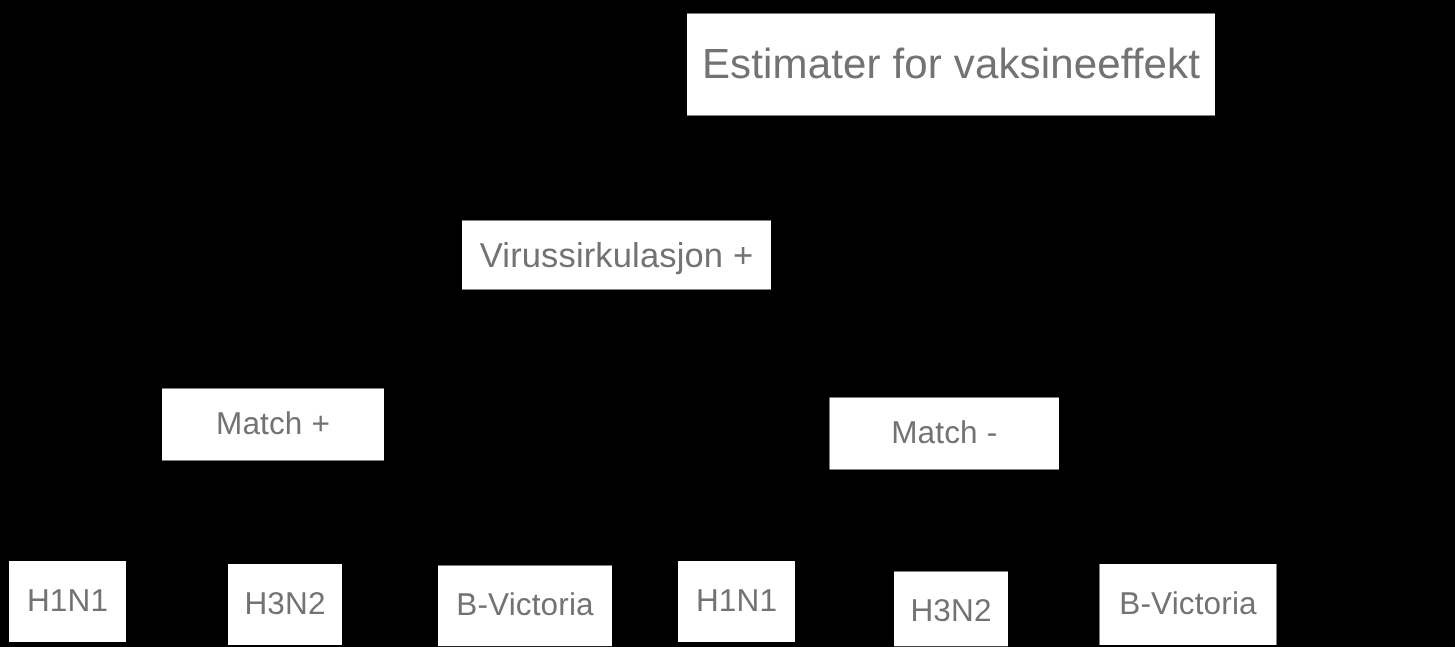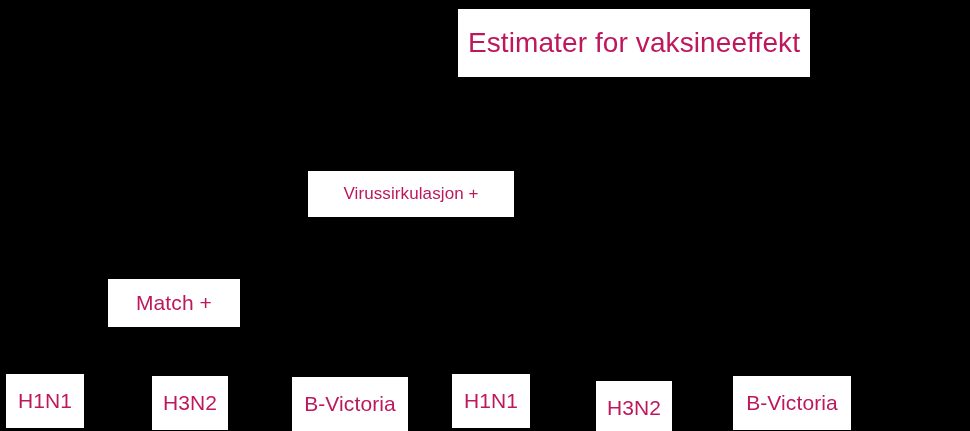--- a/index.html
+++ b/index.html
@@ -15,21 +15,21 @@
     height: 431px;
     background: #000000;
     overflow: hidden;
     font-family: "Liberation Sans", "DejaVu Sans", sans-serif;
   }
 
   .node-box {
     position: absolute;
     box-sizing: border-box;
     background: #ffffff;
-    color: #be185d;
+    color: #737373;
     display: flex;
     align-items: center;
     justify-content: center;
     text-align: center;
     line-height: 1.05;
     white-space: nowrap;
     letter-spacing: 0.1px;
     font-weight: 400;
   }
 
@@ -38,43 +38,42 @@
     left: 458px;
     top: 9px;
     width: 352px;
     height: 68px;
     font-size: 28px;
   }
 
   
   .level-circ {
     height: 46px;
-    font-size: 17px;
-    margin-top: 24px;
+    font-size: 23px;
   }
   .circ-pos {
     left: 308px;
     top: 147px;
     width: 206px;
   }
   .circ-neg {
     left: 764px;
     top: 145px;
     width: 201px;
   }
 
   
   .level-match {
     height: 48px;
     font-size: 21px;
   }
   .match-pos {
     left: 108px;
-    top: 279px;
-    width: 132px;
+    top: 259px;
+    width: 148px;
   }
   .match-neg {
     left: 553px;
     top: 265px;
     width: 153px;
   }
 
   
   .level-strain {
     height: 54px;
@@ -92,20 +91,21 @@
 
 <div id="diagram-root">
 
   <div class="node-box level-root">Estimater for vaksineeffekt</div>
 
   <div class="node-box level-circ circ-pos">Virussirkulasjon +</div>
 
 
   <div class="node-box level-match match-pos">Match +</div>
 
+  <div class="node-box level-match match-neg">Match -</div>
 
   <div class="node-box level-strain strain-1">H1N1</div>
 
   <div class="node-box level-strain strain-2">H3N2</div>
 
   <div class="node-box level-strain strain-3">B-Victoria</div>
 
   <div class="node-box level-strain strain-4">H1N1</div>
 
   <div class="node-box level-strain strain-5">H3N2</div>

